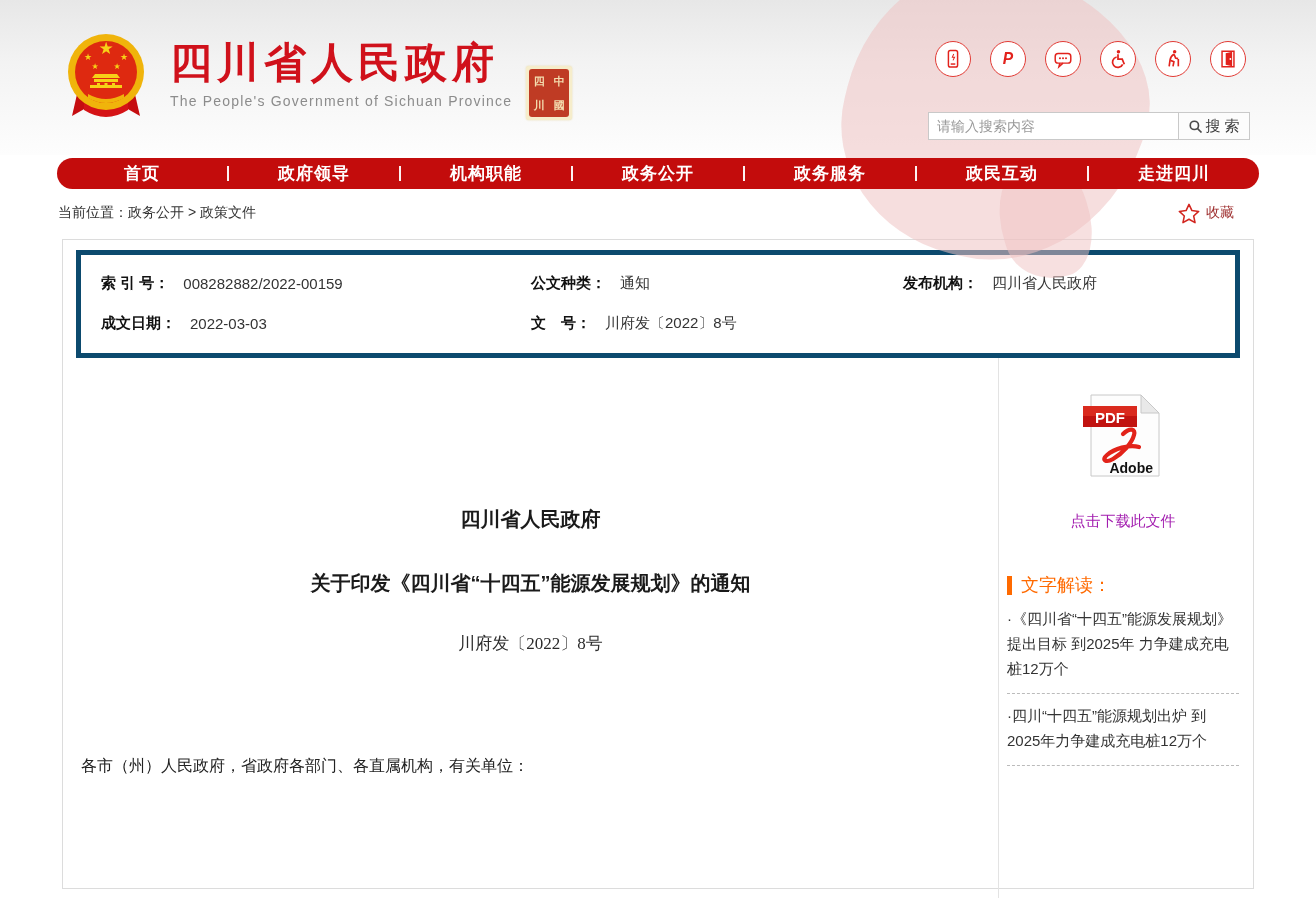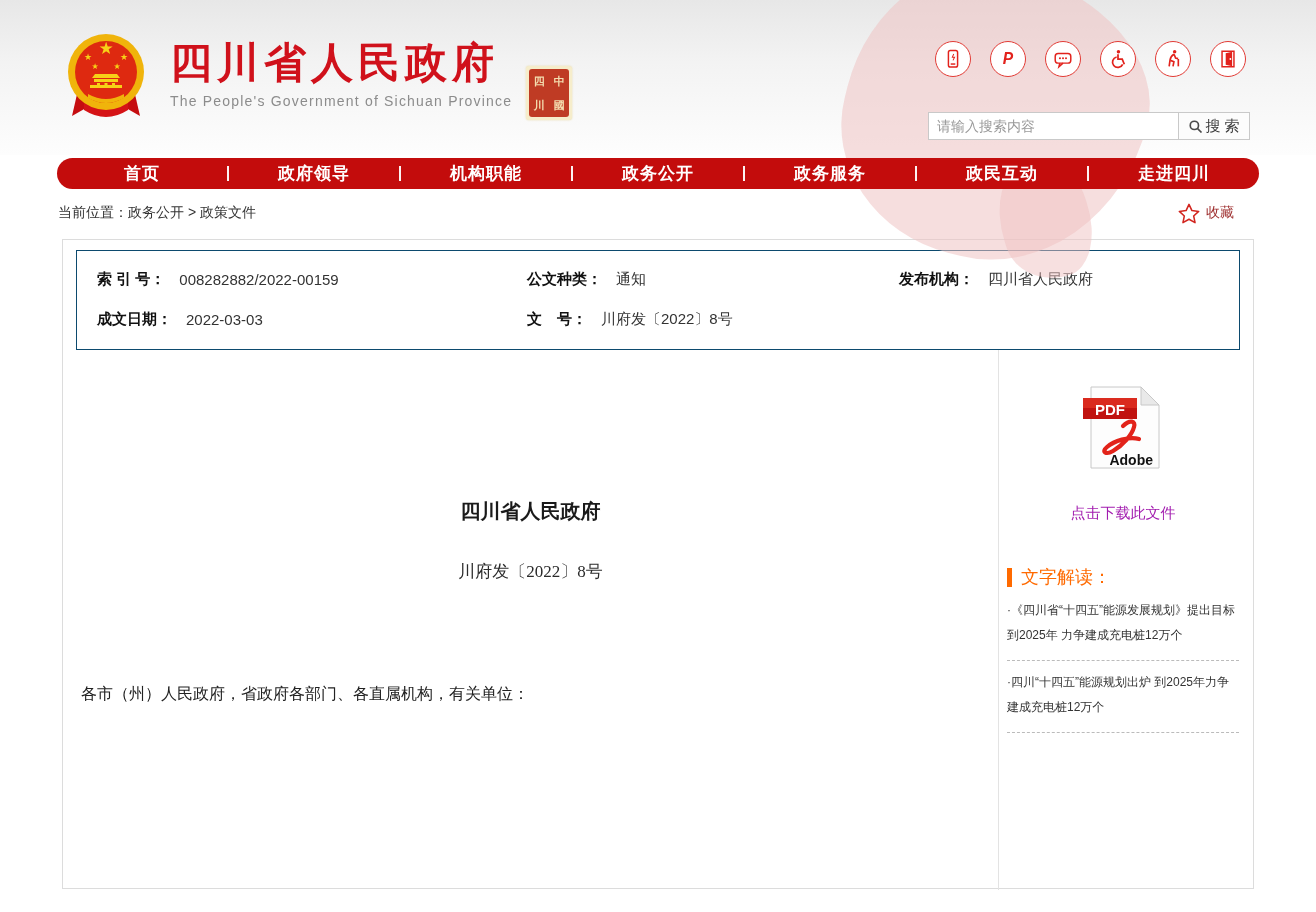--- a/index.html
+++ b/index.html
@@ -53,21 +53,21 @@
     align-items:center; justify-content:space-between; }
   .crumb { font-size:14px; color:#333; }
   .crumb a { color:#333; text-decoration:none; cursor:pointer; }
   .fav { display:flex; align-items:center; gap:6px; margin-right:24px; cursor:pointer; }
   .fav-label { font-size:14px; color:#9e2f2f; }
 
   
   .content-box { margin:2px 62px 0 62px; width:1192px; height:650px;
     border:1px solid #dcdcdc; background:#fff; }
 
-  .meta-box { margin:10px 13px 0 13px; border:1px solid #0c4a6e; padding:8px 0 10px 0; }
+  .meta-box { margin:10px 13px 0 13px; border:5px solid #0c4a6e; padding:8px 0 10px 0; }
   .meta-row { display:flex; height:40px; align-items:center; }
   .meta-cell { display:flex; align-items:center; }
   .meta-cell.c1 { width:450px; padding-left:20px; }
   .meta-cell.c2 { width:372px; }
   .meta-cell.c3 { flex:1; }
   .meta-label { font-size:15px; font-weight:bold; color:#111; white-space:pre; }
   .meta-value { font-size:15px; color:#333; margin-left:14px; }
 
   .doc-body { display:flex; min-height:540px; }
   .doc-main { flex:1; border-right:1px solid #e3e3e3; padding-top:148px; }
@@ -81,21 +81,21 @@
   .doc-p.first { margin-top:100px; }
   .doc-p.indent { margin-top:50px; text-indent:2em; }
 
   .doc-side { width:254px; padding:0 14px 0 8px; }
   .pdf-link { display:block; margin:36px auto 0 auto; width:80px; cursor:pointer; }
   .download-label { display:block; text-align:center; margin-top:30px; font-size:15px;
     color:#a21caf; text-decoration:none; cursor:pointer; }
   .interp-head { display:flex; align-items:center; margin-top:42px; }
   .interp-bar { width:5px; height:19px; background:#ff6a00; margin-right:9px; }
   .interp-title { font-size:18px; color:#ff6a00; }
-  .interp-item { display:block; font-size:12px; color:#333; line-height:25px;
+  .interp-item { display:block; font-size:15px; color:#333; line-height:25px;
     padding:9px 0 12px 0; border-bottom:1px dashed #bbb; text-decoration:none; cursor:pointer; }
 </style>
 </head>
 <body>
 
 <div class="header">
   <div class="map-blob"></div>
   <div class="map-blob2"></div>
 
   <div class="logo-wrap">
@@ -247,20 +247,21 @@
         <span class="meta-label">文　号：</span>
         <span class="meta-value">川府发〔2022〕8号</span>
       </div>
       <div class="meta-cell c3"></div>
     </div>
   </div>
 
   <div class="doc-body">
     <div class="doc-main">
       <div class="doc-org">四川省人民政府</div>
+      <div class="doc-title">关于印发《四川省“十四五”能源发展规划》的通知</div>
       <div class="doc-number">川府发〔2022〕8号</div>
       <p class="doc-p first">各市（州）人民政府，省政府各部门、各直属机构，有关单位：</p>
     </div>
 
     <div class="doc-side">
       <a class="pdf-link">
         <svg width="80" height="84" viewBox="0 0 80 84">
           <path d="M8 1 h50 l18 18 v63 h-68 z" fill="#fdfdfd" stroke="#c8c8c8" stroke-width="1"></path>
           <path d="M58 1 l18 18 h-18 z" fill="#e9e9e9" stroke="#c8c8c8" stroke-width="1"></path>
           <rect x="0" y="12" width="54" height="21" fill="#c11310"></rect>

